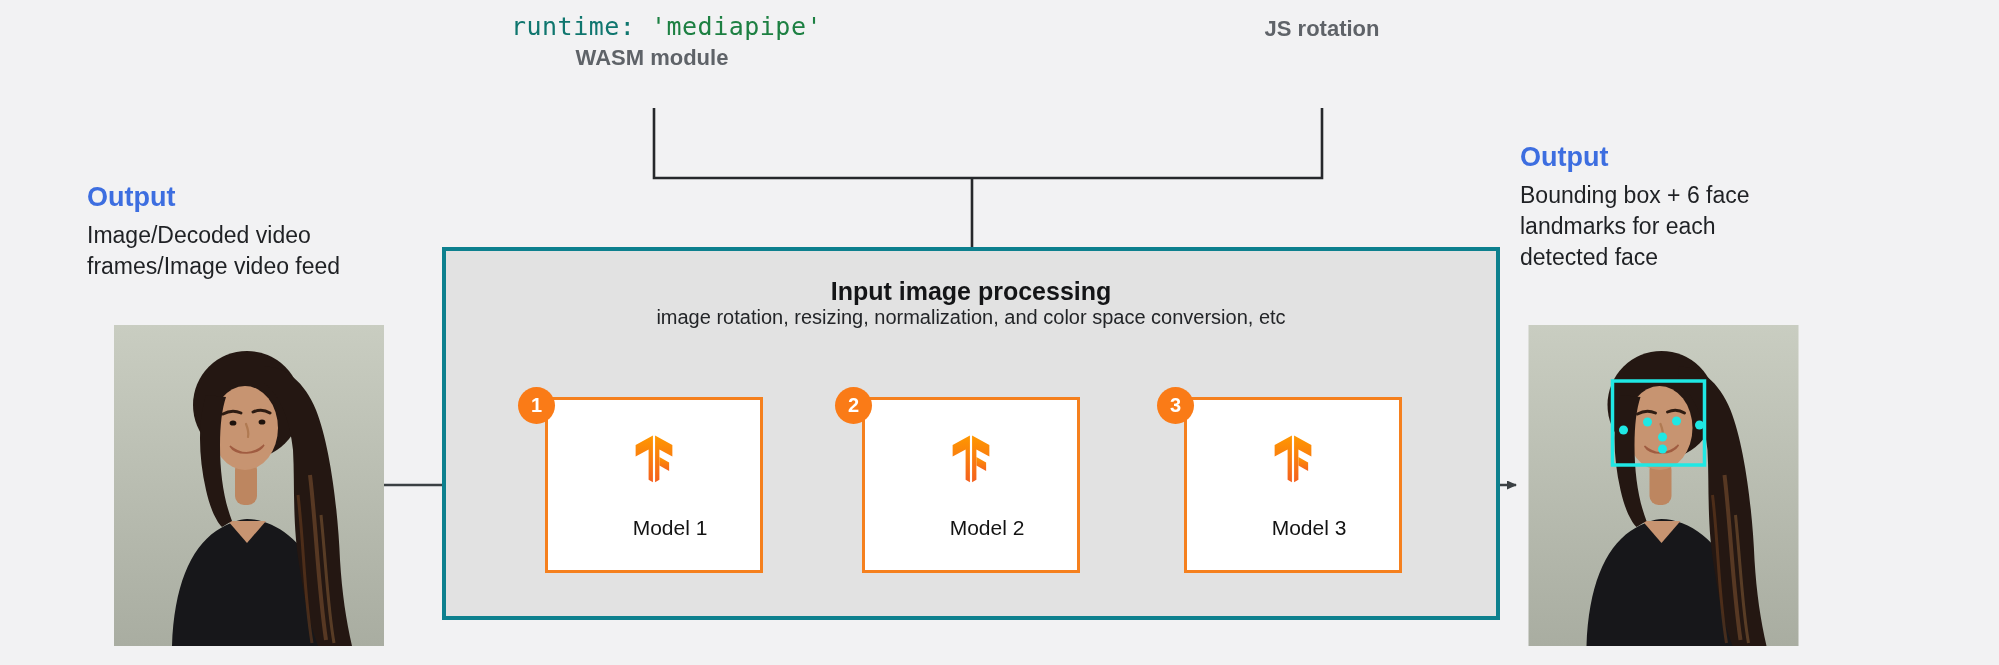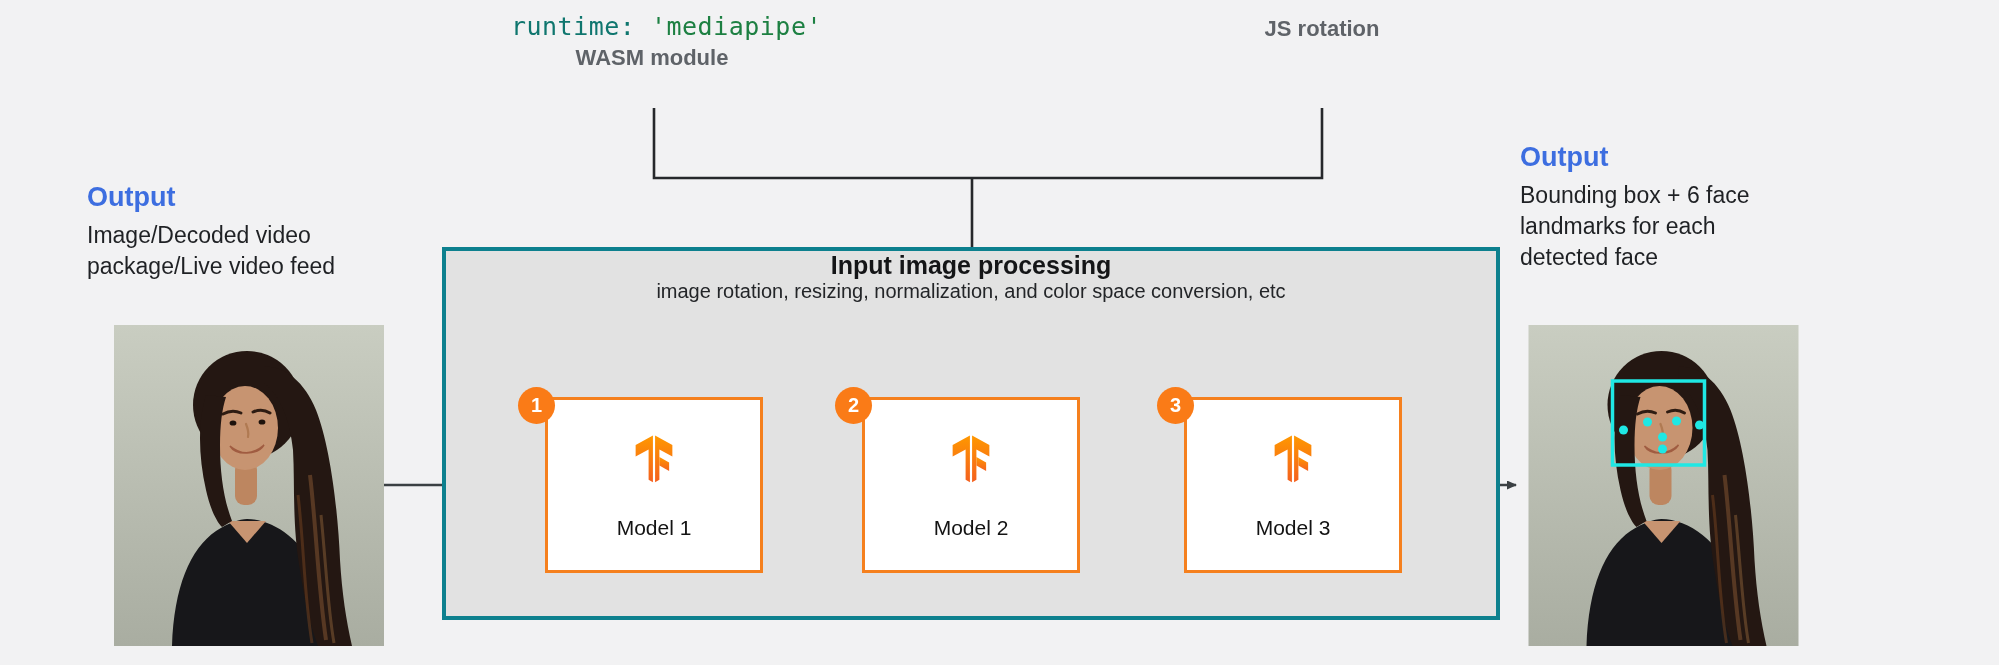--- a/index.html
+++ b/index.html
@@ -31,36 +31,36 @@
   #input-block{left:87px;top:182px;}
   #output-block{left:1520px;top:142px;}
   .io-title{font-size:27px;font-weight:700;color:#3d6ee0;margin-bottom:7px;}
   .io-line{font-size:23px;line-height:31px;color:#1f2124;}
 
   
   .proc-box{
     position:absolute;left:442px;top:247px;width:1058px;height:373px;
     box-sizing:border-box;border:4px solid #0d808e;background:#e2e2e2;
   }
-  .proc-title{text-align:center;font-size:25px;font-weight:700;color:#141517;}
+  .proc-title{margin-top:26px;text-align:center;font-size:25px;font-weight:700;color:#141517;}
   .proc-sub{margin-top:0;text-align:center;font-size:20px;color:#232528;}
 
   .model-box{
     position:absolute;top:146px;width:218px;height:176px;box-sizing:border-box;
     background:#ffffff;border:3px solid #f5801e;
   }
   #model-1{left:99px;} #model-2{left:416px;} #model-3{left:738px;}
   .model-badge{
     position:absolute;left:-30px;top:-13px;width:37px;height:37px;border-radius:50%;
     background:#fa7b17;color:#ffffff;font-size:20px;font-weight:700;
     display:flex;align-items:center;justify-content:center;
   }
   .tf-logo{position:absolute;left:50%;top:34px;transform:translateX(-50%);}
   .model-label{
-    position:absolute;top:116px;left:0;width:100%;text-align:center;
+    position:absolute;top:116px;left:16px;width:100%;text-align:center;
     font-size:21px;color:#131313;
   }
 
   
   .photo{position:absolute;top:325px;overflow:hidden;}
   #photo-input{left:114px;width:270px;height:321px;}
   #photo-output{left:1527px;width:273px;height:321px;}
   .photo svg{display:block;}
 </style>
 </head>
@@ -87,21 +87,21 @@
     <path d="M972,178 L972,249" fill="none" stroke="#26282b" stroke-width="2.6"></path>
     <line x1="384" y1="485" x2="533" y2="485" stroke="#3b4043" stroke-width="2.4" marker-end="url(#arr)"></line>
     <line x1="766" y1="485" x2="850" y2="485" stroke="#3b4043" stroke-width="2.4" marker-end="url(#arr)"></line>
     <line x1="1084" y1="485" x2="1172" y2="485" stroke="#3b4043" stroke-width="2.4" marker-end="url(#arr)"></line>
     <line x1="1406" y1="485" x2="1516" y2="485" stroke="#3b4043" stroke-width="2.4" marker-end="url(#arr)"></line>
   </svg>
 
   <div class="io-block" id="input-block">
     <div class="io-title">Output</div>
     <div class="io-line">Image/Decoded video</div>
-    <div class="io-line">package/Live video feed</div>
+    <div class="io-line">frames/Image video feed</div>
   </div>
 
   <div class="io-block" id="output-block">
     <div class="io-title">Output</div>
     <div class="io-line">Bounding box + 6 face</div>
     <div class="io-line">landmarks for each</div>
     <div class="io-line">detected face</div>
   </div>
 
   <div class="proc-box">

